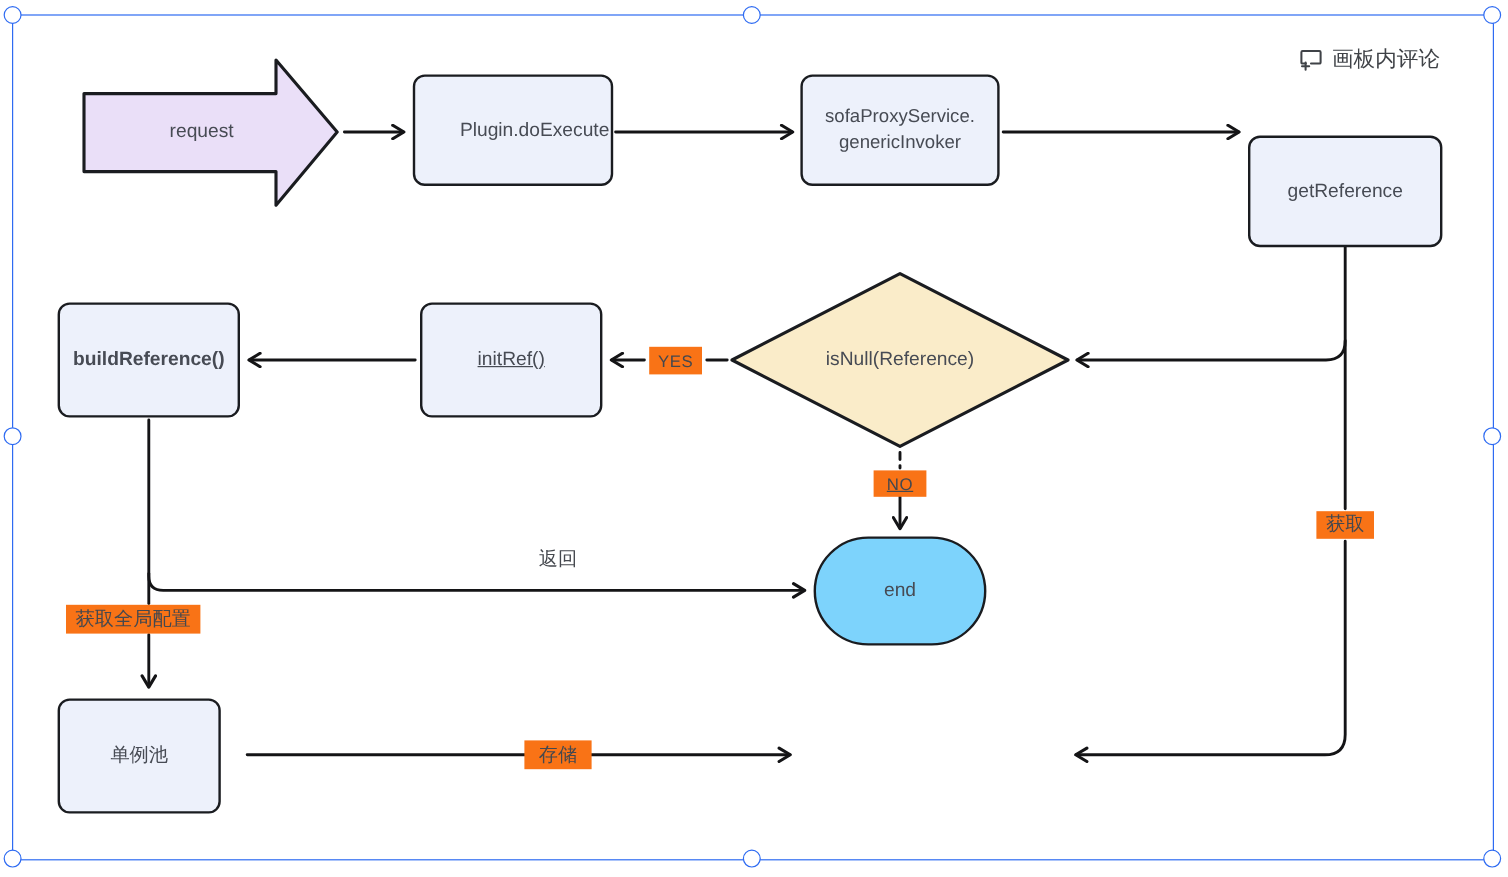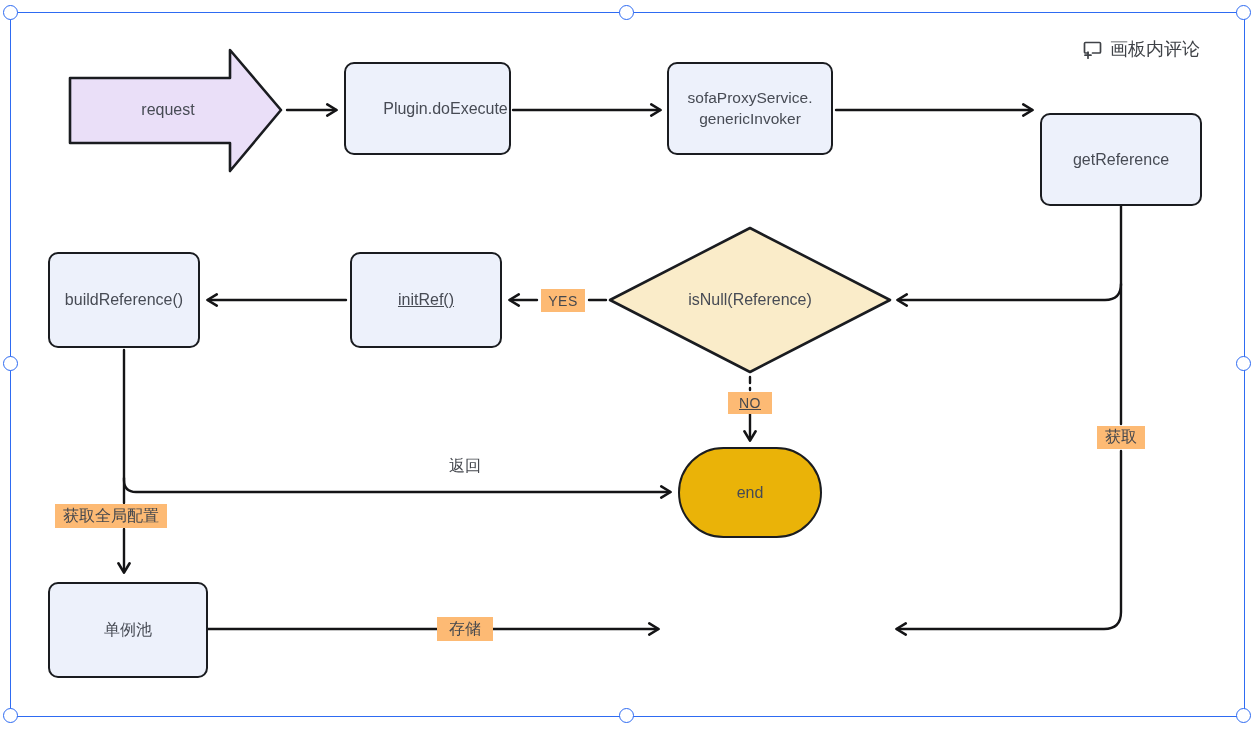--- a/index.html
+++ b/index.html
@@ -4,27 +4,27 @@
 <style>
   html,body{margin:0;padding:0;background:#ffffff;}
   body{width:1257px;height:731px;overflow:hidden;position:relative;
        font-family:"Liberation Sans","DejaVu Sans",sans-serif;}
   .canvas{position:absolute;left:0;top:0;width:1257px;height:731px;}
   svg.wires{position:absolute;left:0;top:0;z-index:1;}
   .node{position:absolute;z-index:2;display:flex;align-items:center;justify-content:center;
         background:#edf1fb;border:2.5px solid #1a1c20;border-radius:10px;
         color:#474b54;font-size:16px;text-align:center;box-sizing:border-box;}
   .node .lbl{white-space:pre-line;line-height:1.35;}
-  .node.end-shape{border-radius:46px;background:#eab308;}
+  .node.end-shape{border-radius:46px;background:#7dd3fc;}
   .shape-label{position:absolute;z-index:3;display:flex;align-items:center;justify-content:center;
         color:#474b54;font-size:16px;pointer-events:none;}
   .edge-label{position:absolute;z-index:3;display:flex;align-items:center;justify-content:center;
         color:#45484e;font-size:16px;}
   .edge-label.latin{font-size:14px;letter-spacing:.5px;}
-  .edge-label.bg{background:#fdba74;}
+  .edge-label.bg{background:#f97316;}
   .frame{position:absolute;left:10px;top:12px;width:1233px;height:703px;
          border:1.6px solid #2e6bf2;z-index:5;box-sizing:content-box;}
   .handle{position:absolute;width:15px;height:15px;border-radius:50%;background:#ffffff;
           border:1.7px solid #2e6bf2;box-sizing:border-box;z-index:6;}
   .comment-btn{position:absolute;left:1082px;top:36px;height:26px;z-index:7;
           display:flex;align-items:center;gap:7px;color:#3f4247;font-size:18px;cursor:default;}
 </style>
 </head>
 <body>
 
@@ -78,29 +78,29 @@
   </div>
 
   <div class="node" style="left:1040px;top:77px;width:162px;height:93px;margin-top:36px;">
     <span class="lbl">getReference</span>
   </div>
 
   <div class="node" style="left:350px;top:252px;width:152px;height:96px;text-decoration:underline;">
     <span class="lbl">initRef()</span>
   </div>
 
-  <div class="node" style="left:48px;top:252px;width:152px;height:96px;">
+  <div class="node" style="left:48px;top:252px;width:152px;height:96px;font-weight:bold;">
     <span class="lbl">buildReference()</span>
   </div>
 
   <div class="node end-shape" style="left:678px;top:447px;width:144px;height:91px;">
     <span class="lbl">end</span>
   </div>
 
-  <div class="node" style="left:48px;top:582px;width:160px;height:96px;">
+  <div class="node" style="left:48px;top:582px;width:136px;height:96px;">
     <span class="lbl">单例池</span>
   </div>
 
 
   <div class="edge-label latin bg" style="left:541px;top:289px;width:44px;height:23px;">YES</div>
   <div class="edge-label latin bg" style="left:728px;top:392px;width:44px;height:22px;text-decoration:underline;">NO</div>
   <div class="edge-label" style="left:425px;top:454px;width:80px;height:24px;">返回</div>
   <div class="edge-label bg" style="left:1097px;top:426px;width:48px;height:23px;">获取</div>
   <div class="edge-label bg" style="left:55px;top:504px;width:112px;height:24px;">获取全局配置</div>
   <div class="edge-label bg" style="left:437px;top:617px;width:56px;height:24px;">存储</div>

